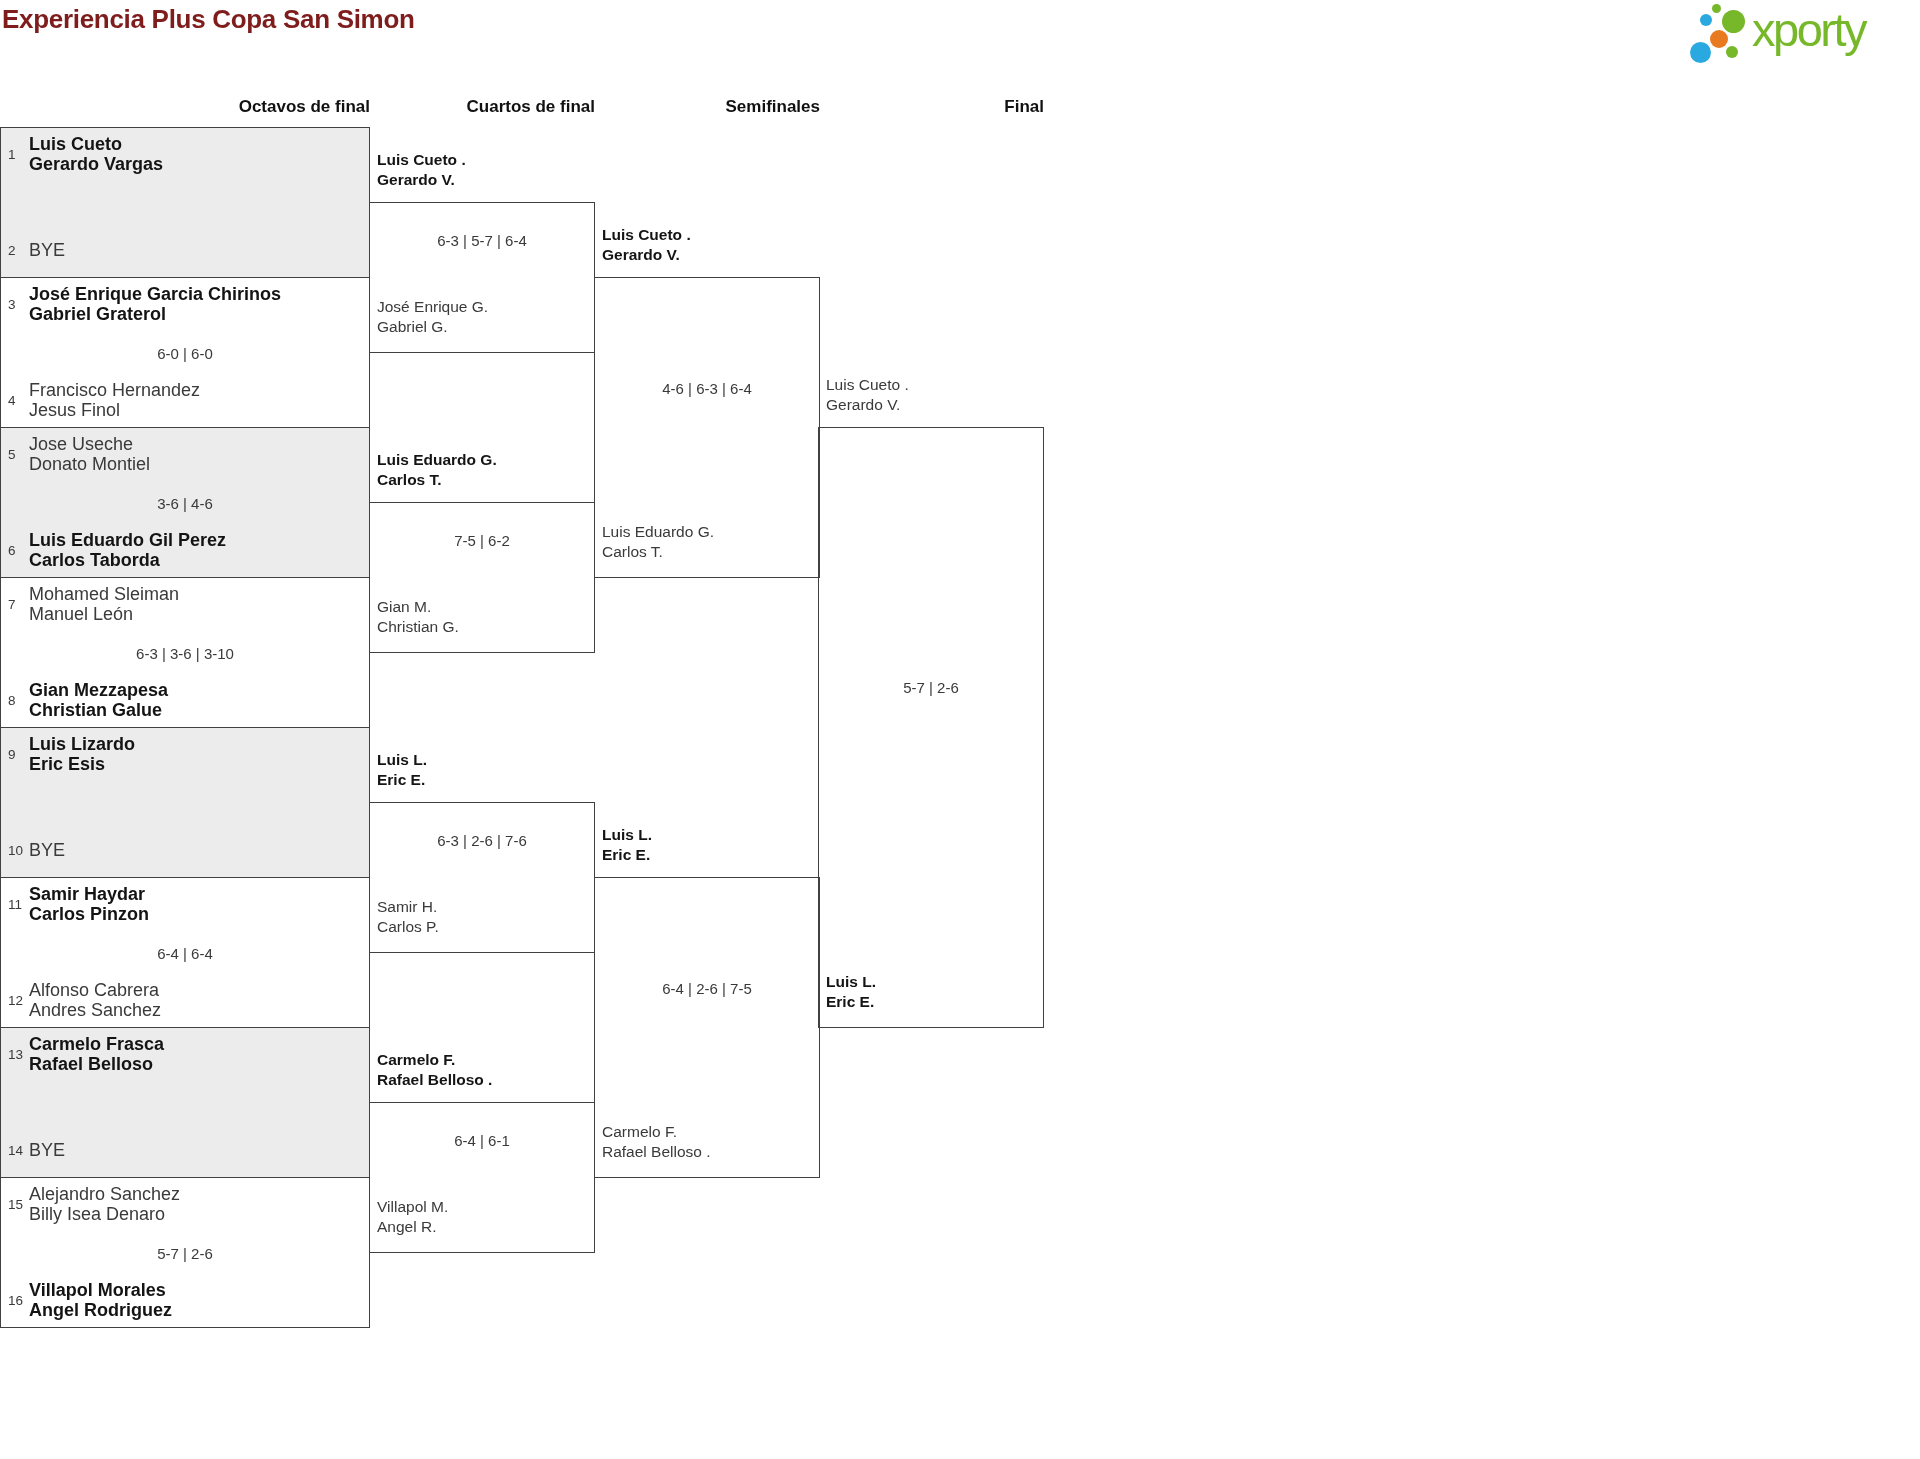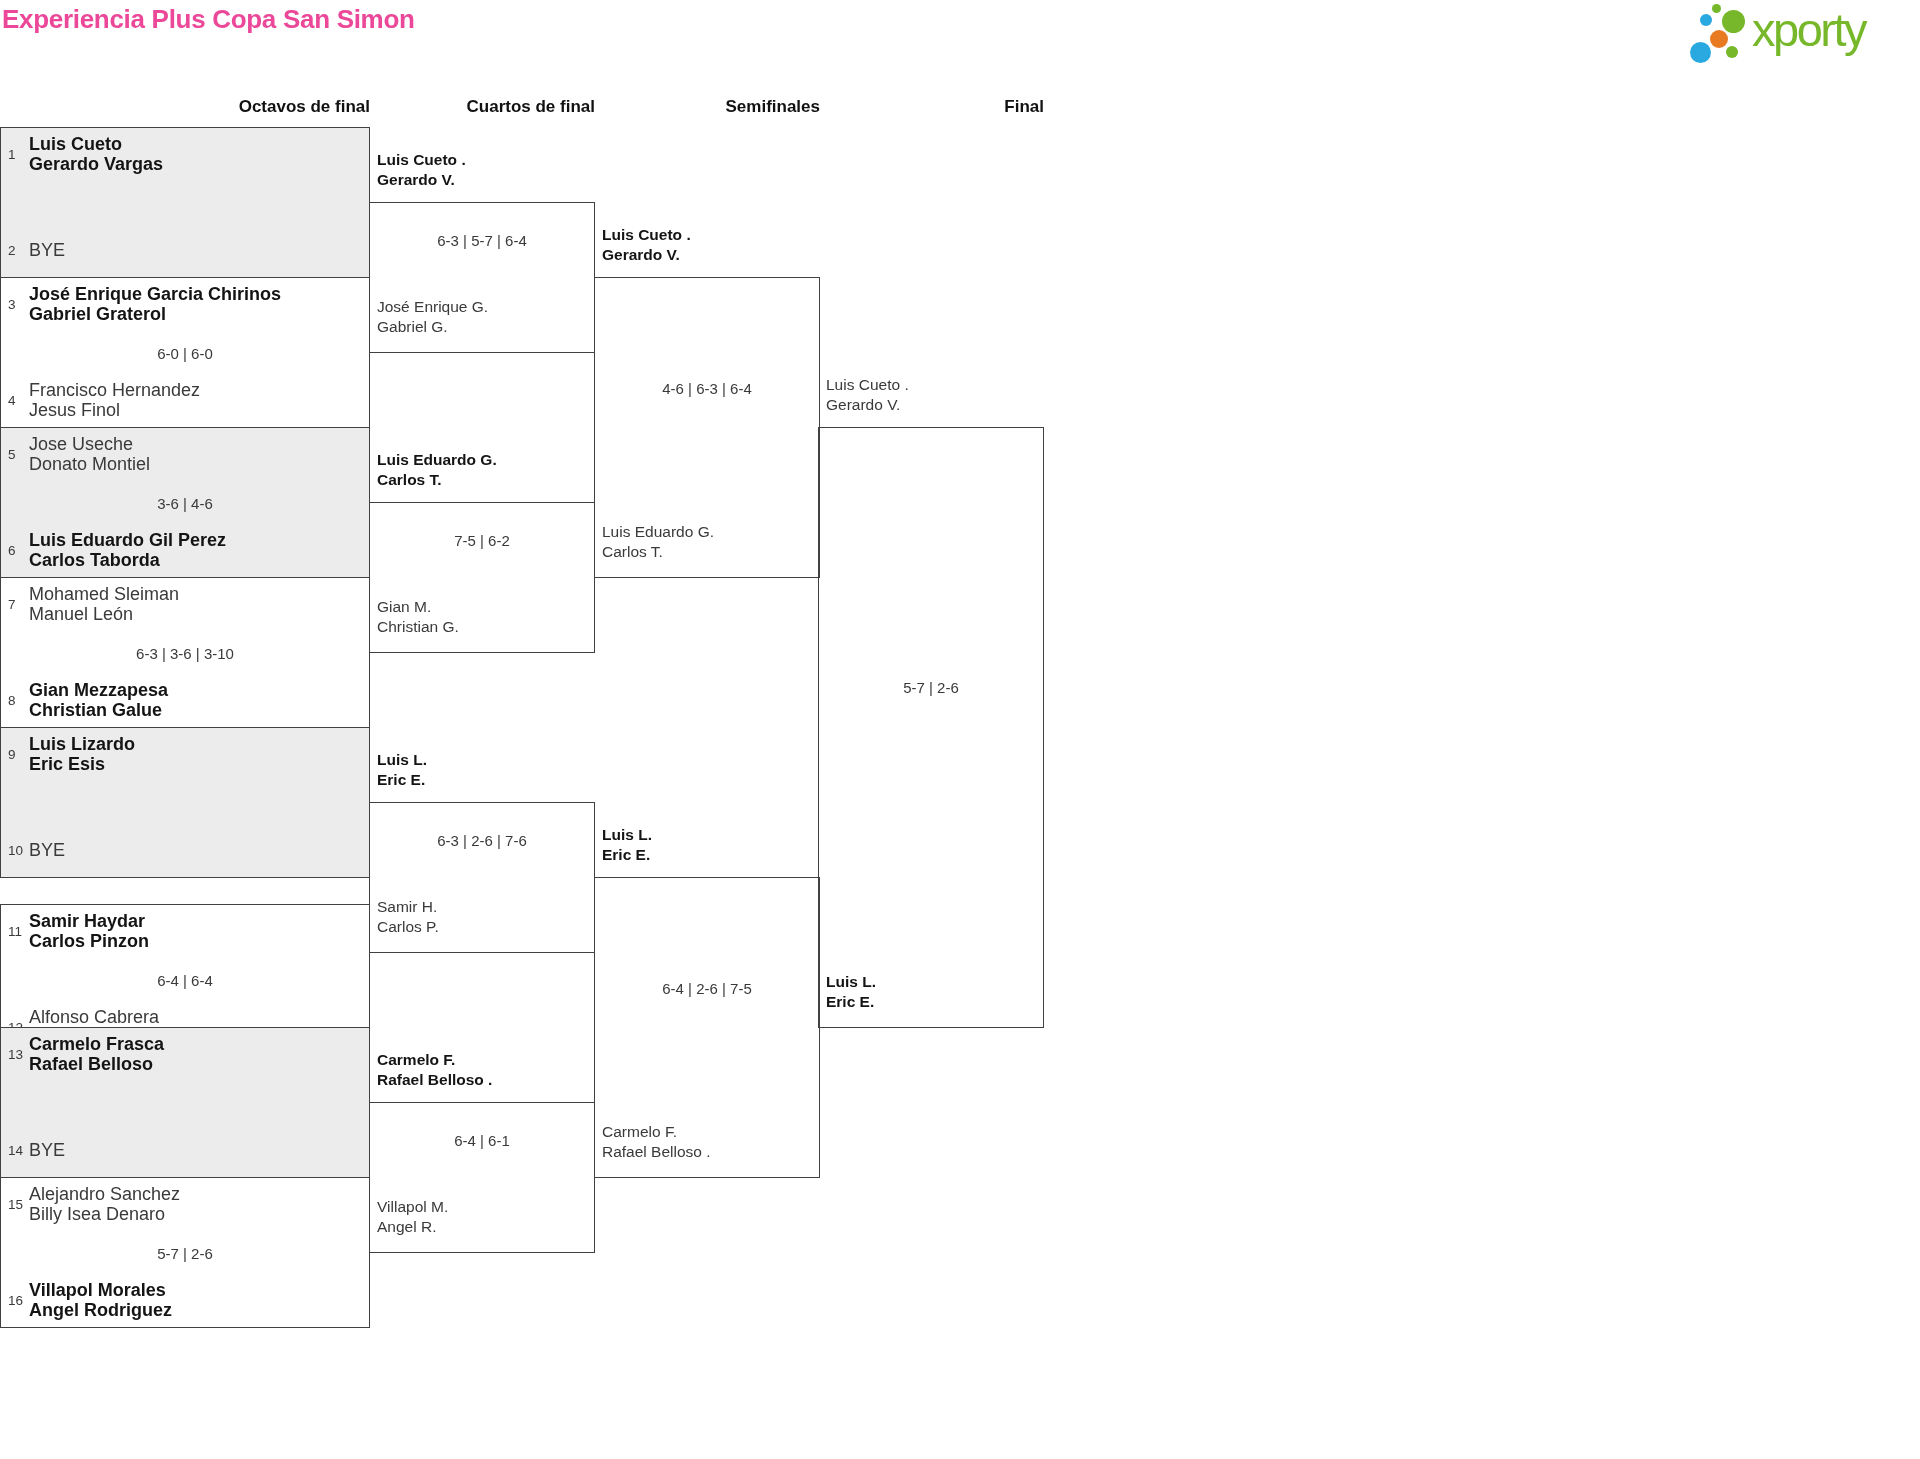--- a/index.html
+++ b/index.html
@@ -12,21 +12,21 @@
     --shade:#ececec;
   }
   html,body{margin:0;padding:0;}
   body{
     width:1920px;height:1459px;background:#fff;position:relative;
     font-family:"Liberation Sans","DejaVu Sans",sans-serif;
     -webkit-font-smoothing:antialiased;overflow:hidden;
   }
   .title{
     position:absolute;left:2px;top:3px;font-size:26px;font-weight:700;
-    line-height:33px;color:#ec4899;letter-spacing:-0.3px;
+    line-height:33px;color:#7f1d1d;letter-spacing:-0.3px;
   }
   .col-header{
     position:absolute;top:97px;font-size:17px;font-weight:700;color:#111;
     text-align:right;
   }
   #hdr-oct{left:0;width:370px;}
   #hdr-cua{left:369px;width:226px;}
   #hdr-sem{left:594px;width:226px;}
   #hdr-fin{left:818px;width:226px;}
 
@@ -178,21 +178,21 @@
   </div>
   <div class="score"></div>
   <div class="entry bottom single">
     <span class="seed">10</span>
     <span class="names">
       <span class="nline">BYE</span>
     </span>
   </div>
 </div>
 
-<div class="r16-box" style="top:904px;text-decoration:underline;">
+<div class="r16-box" style="top:877px;text-decoration:underline;">
   <div class="entry top winner">
     <span class="seed">11</span>
     <span class="names">
       <span class="nline">Samir Haydar</span>
       <span class="nline">Carlos Pinzon</span>
     </span>
   </div>
   <div class="score">6-4 | 6-4</div>
   <div class="entry bottom">
     <span class="seed">12</span>

